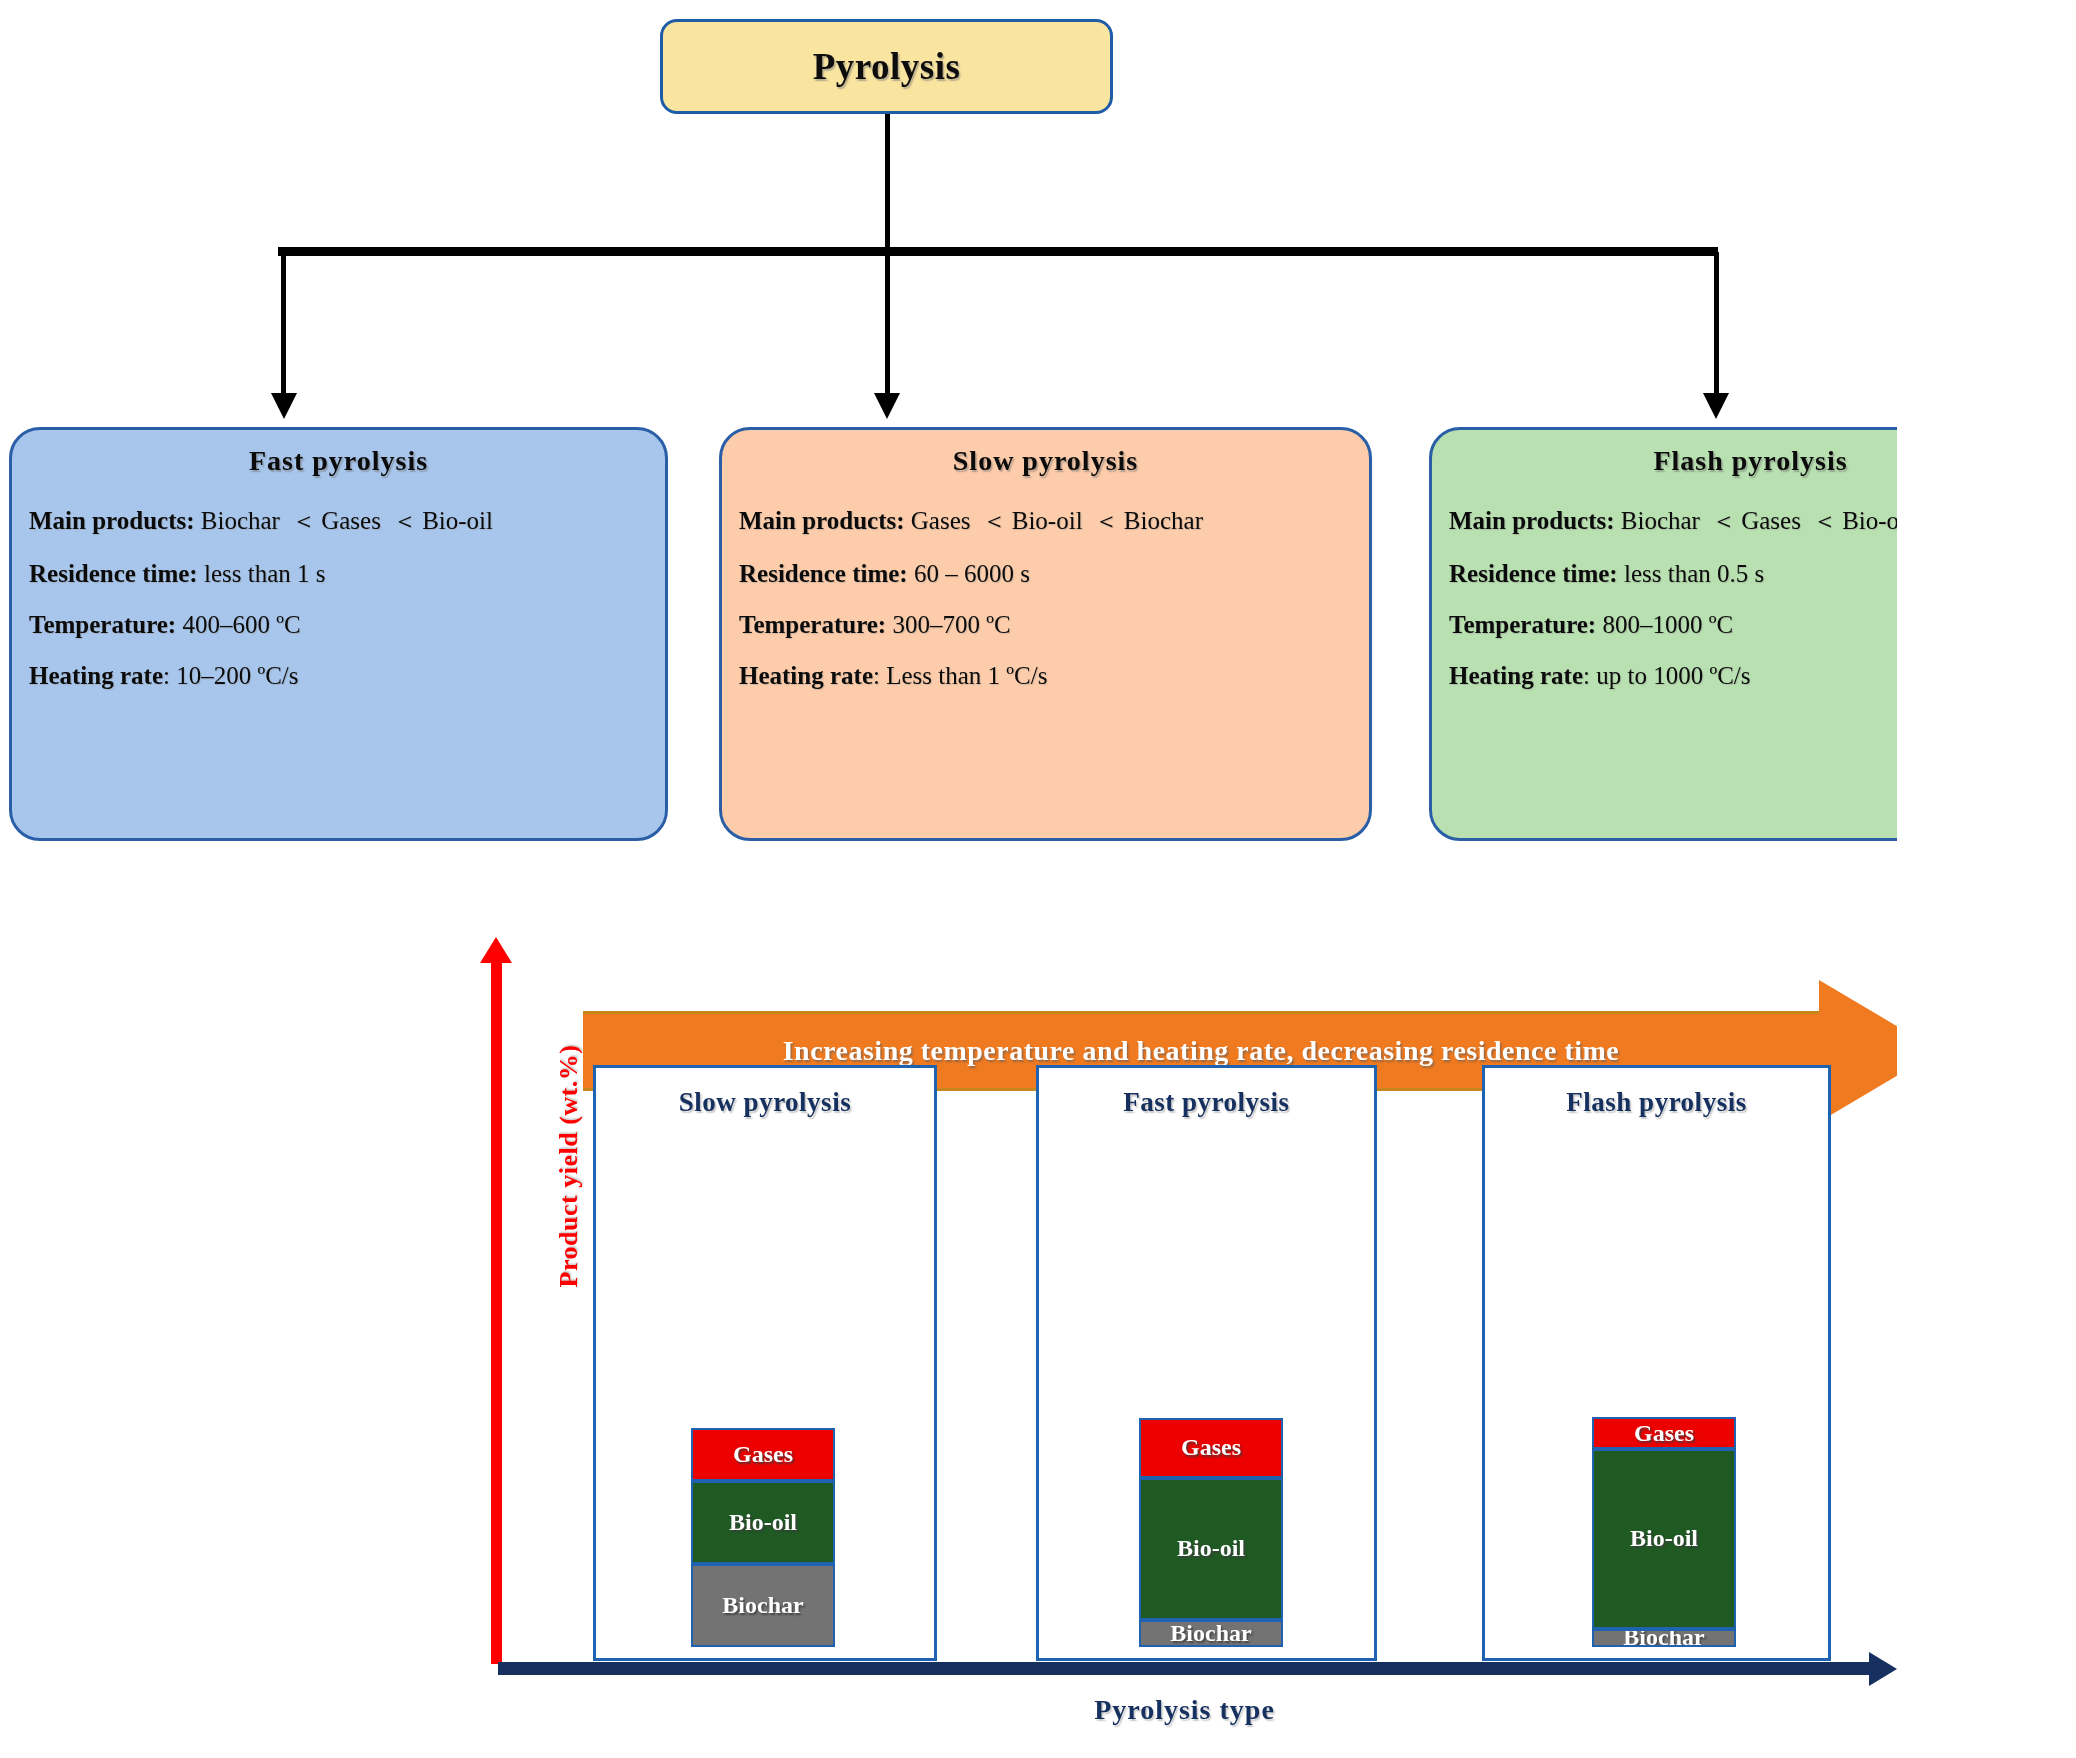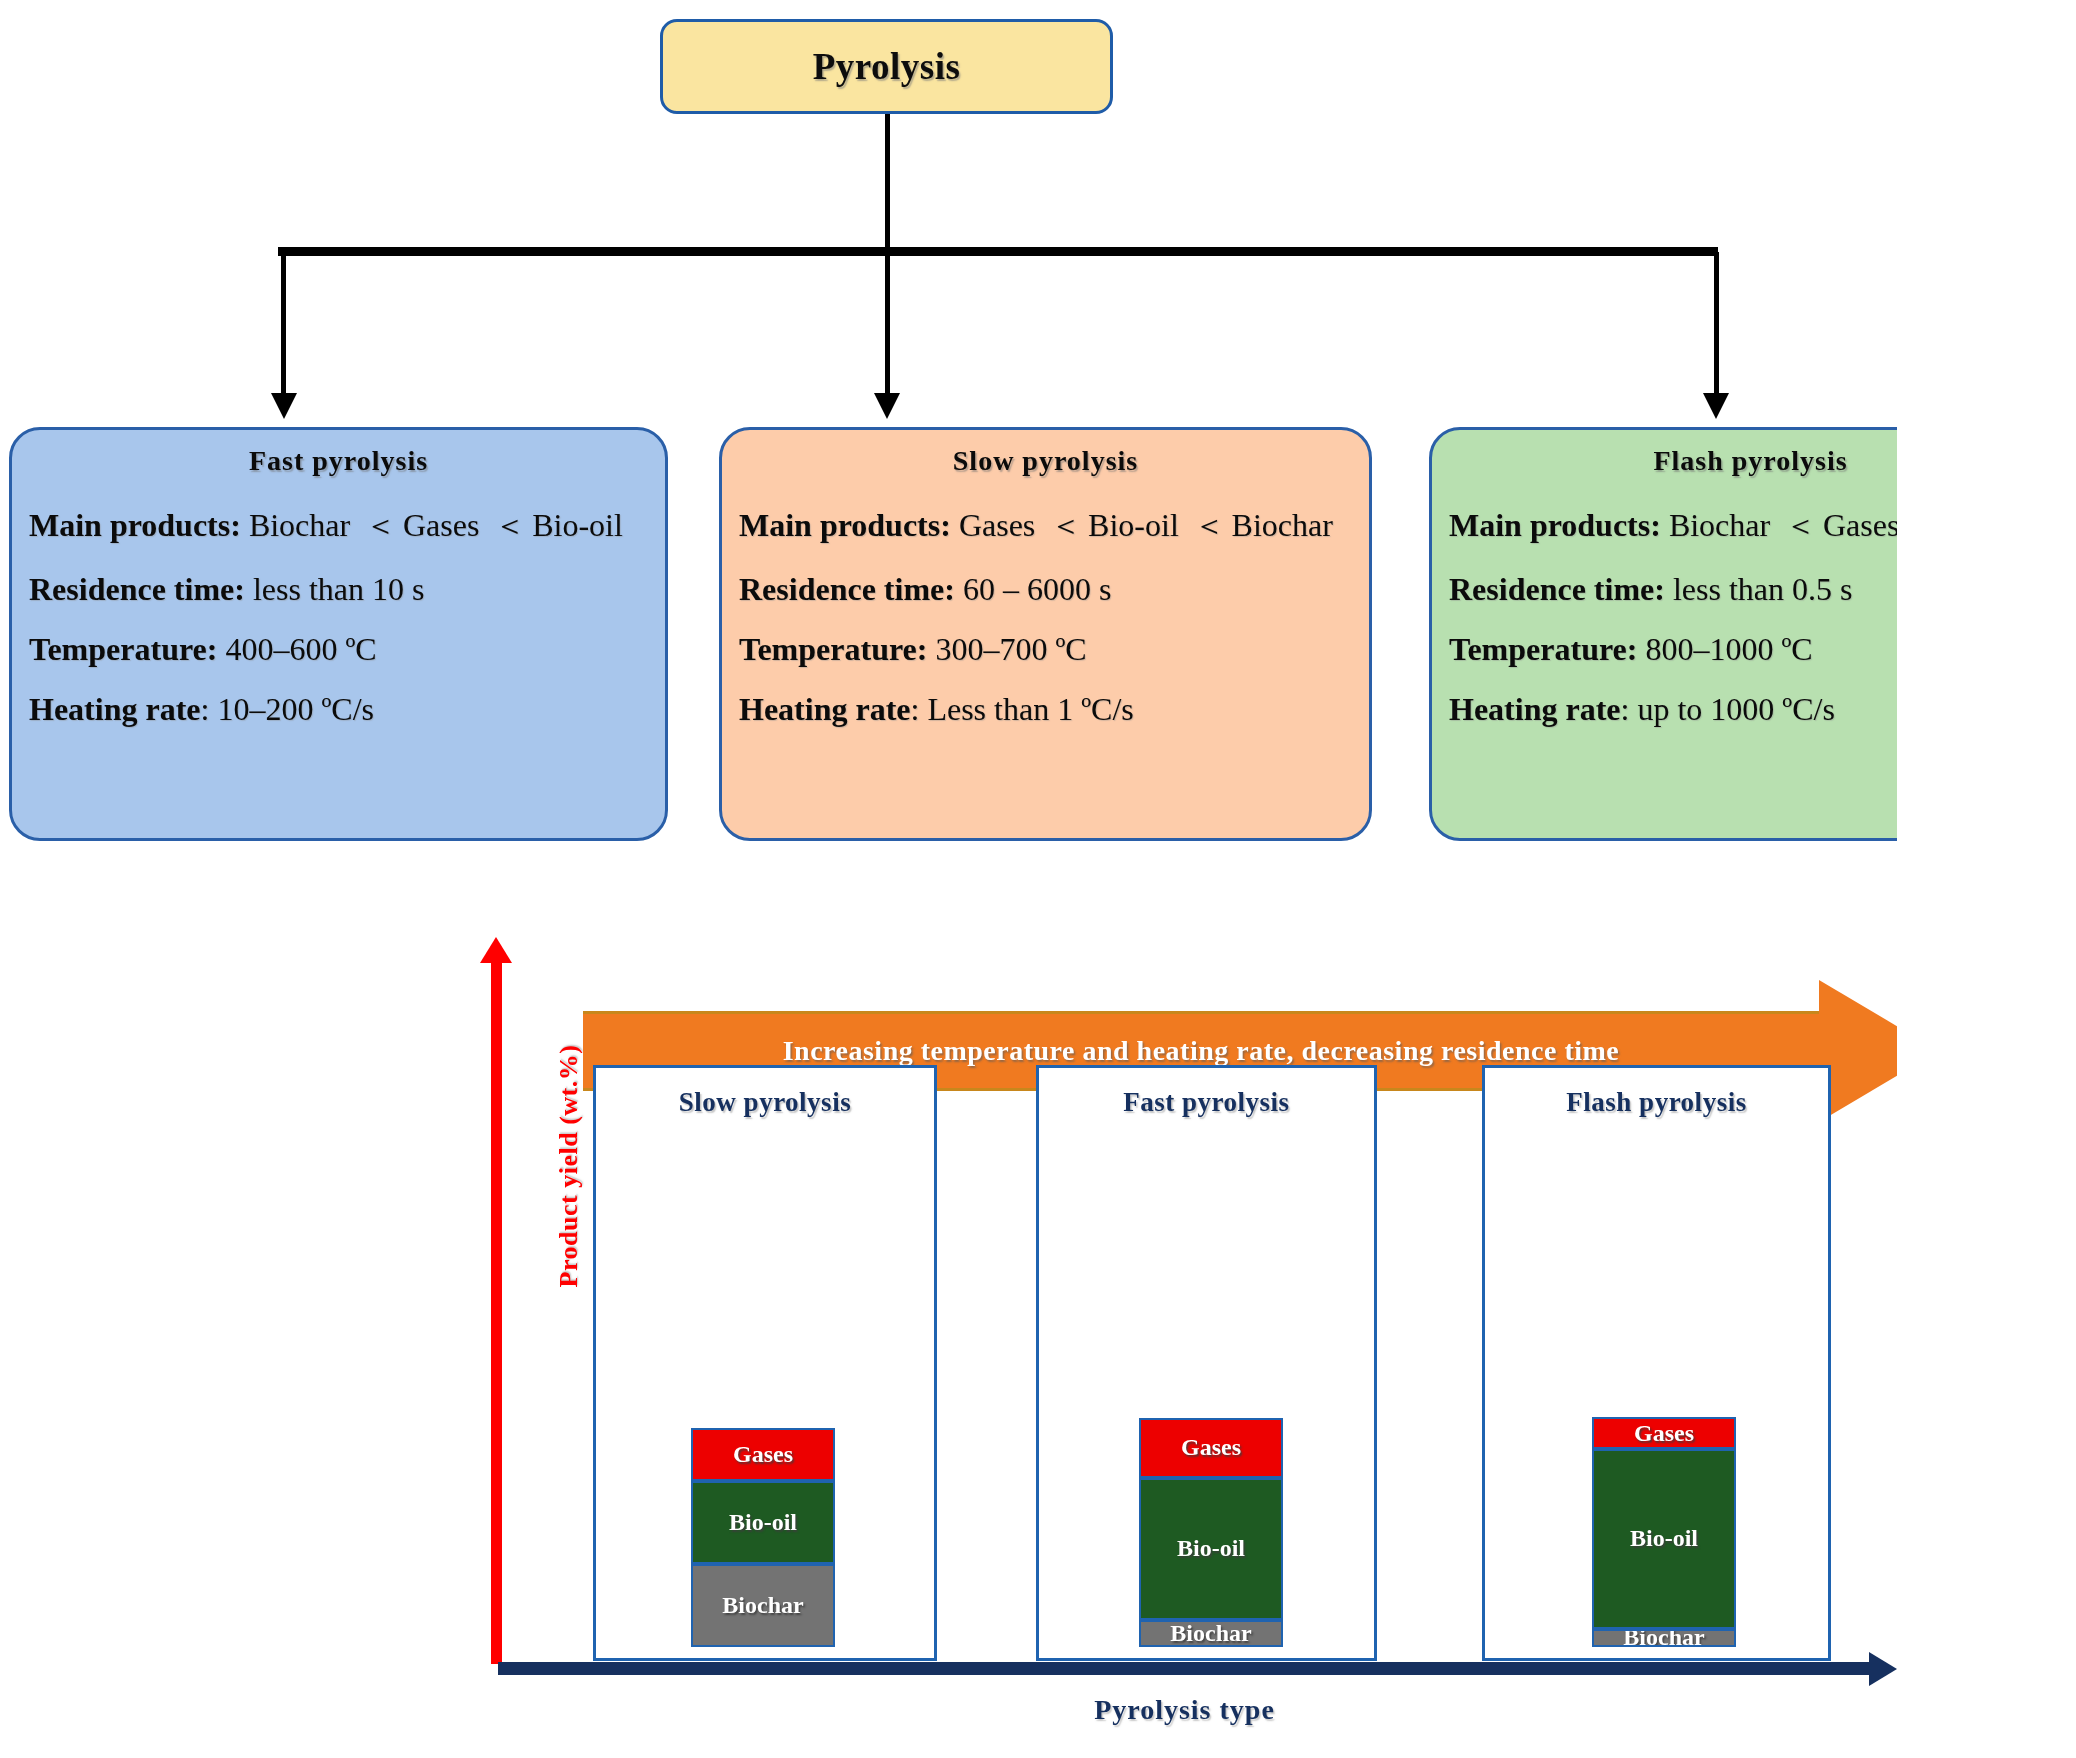--- a/index.html
+++ b/index.html
@@ -82,21 +82,21 @@
   .card-title {
     text-align: center;
     font-size: 28px;
     font-weight: bold;
     color: #0b0b0b;
     text-shadow: 1.5px 1.5px 1.5px rgba(110,110,110,0.5);
     margin-bottom: 27px;
     letter-spacing: 1px;
   }
   .card-row {
-    font-size: 32px;
+    font-size: 25px;
     color: #0b0b0b;
     margin-bottom: 23px;
     white-space: nowrap;
     text-shadow: 1px 1px 1px rgba(140,140,140,0.38);
   }
   .card-row .k { font-weight: bold; }
   .card-row .v { font-weight: normal; }
 
   
   
@@ -273,21 +273,21 @@
   <div class="arrow-head ah-1"></div>
   <div class="arrow-head ah-2"></div>
   <div class="arrow-head ah-3"></div>
 
   <div class="card card-fast">
     <div class="card-title">Fast pyrolysis</div>
     <div class="card-row">
       <span class="k">Main products:</span><span class="v"> Biochar  ＜ Gases  ＜ Bio-oil</span>
     </div>
     <div class="card-row">
-      <span class="k">Residence time:</span><span class="v"> less than 10 s</span>
+      <span class="k">Residence time:</span><span class="v"> less than 1 s</span>
     </div>
     <div class="card-row">
       <span class="k">Temperature:</span><span class="v"> 400–600 ºC</span>
     </div>
     <div class="card-row">
       <span class="k">Heating rate</span><span class="v">: 10–200 ºC/s</span>
     </div>
   </div>
 
   <div class="card card-slow">

